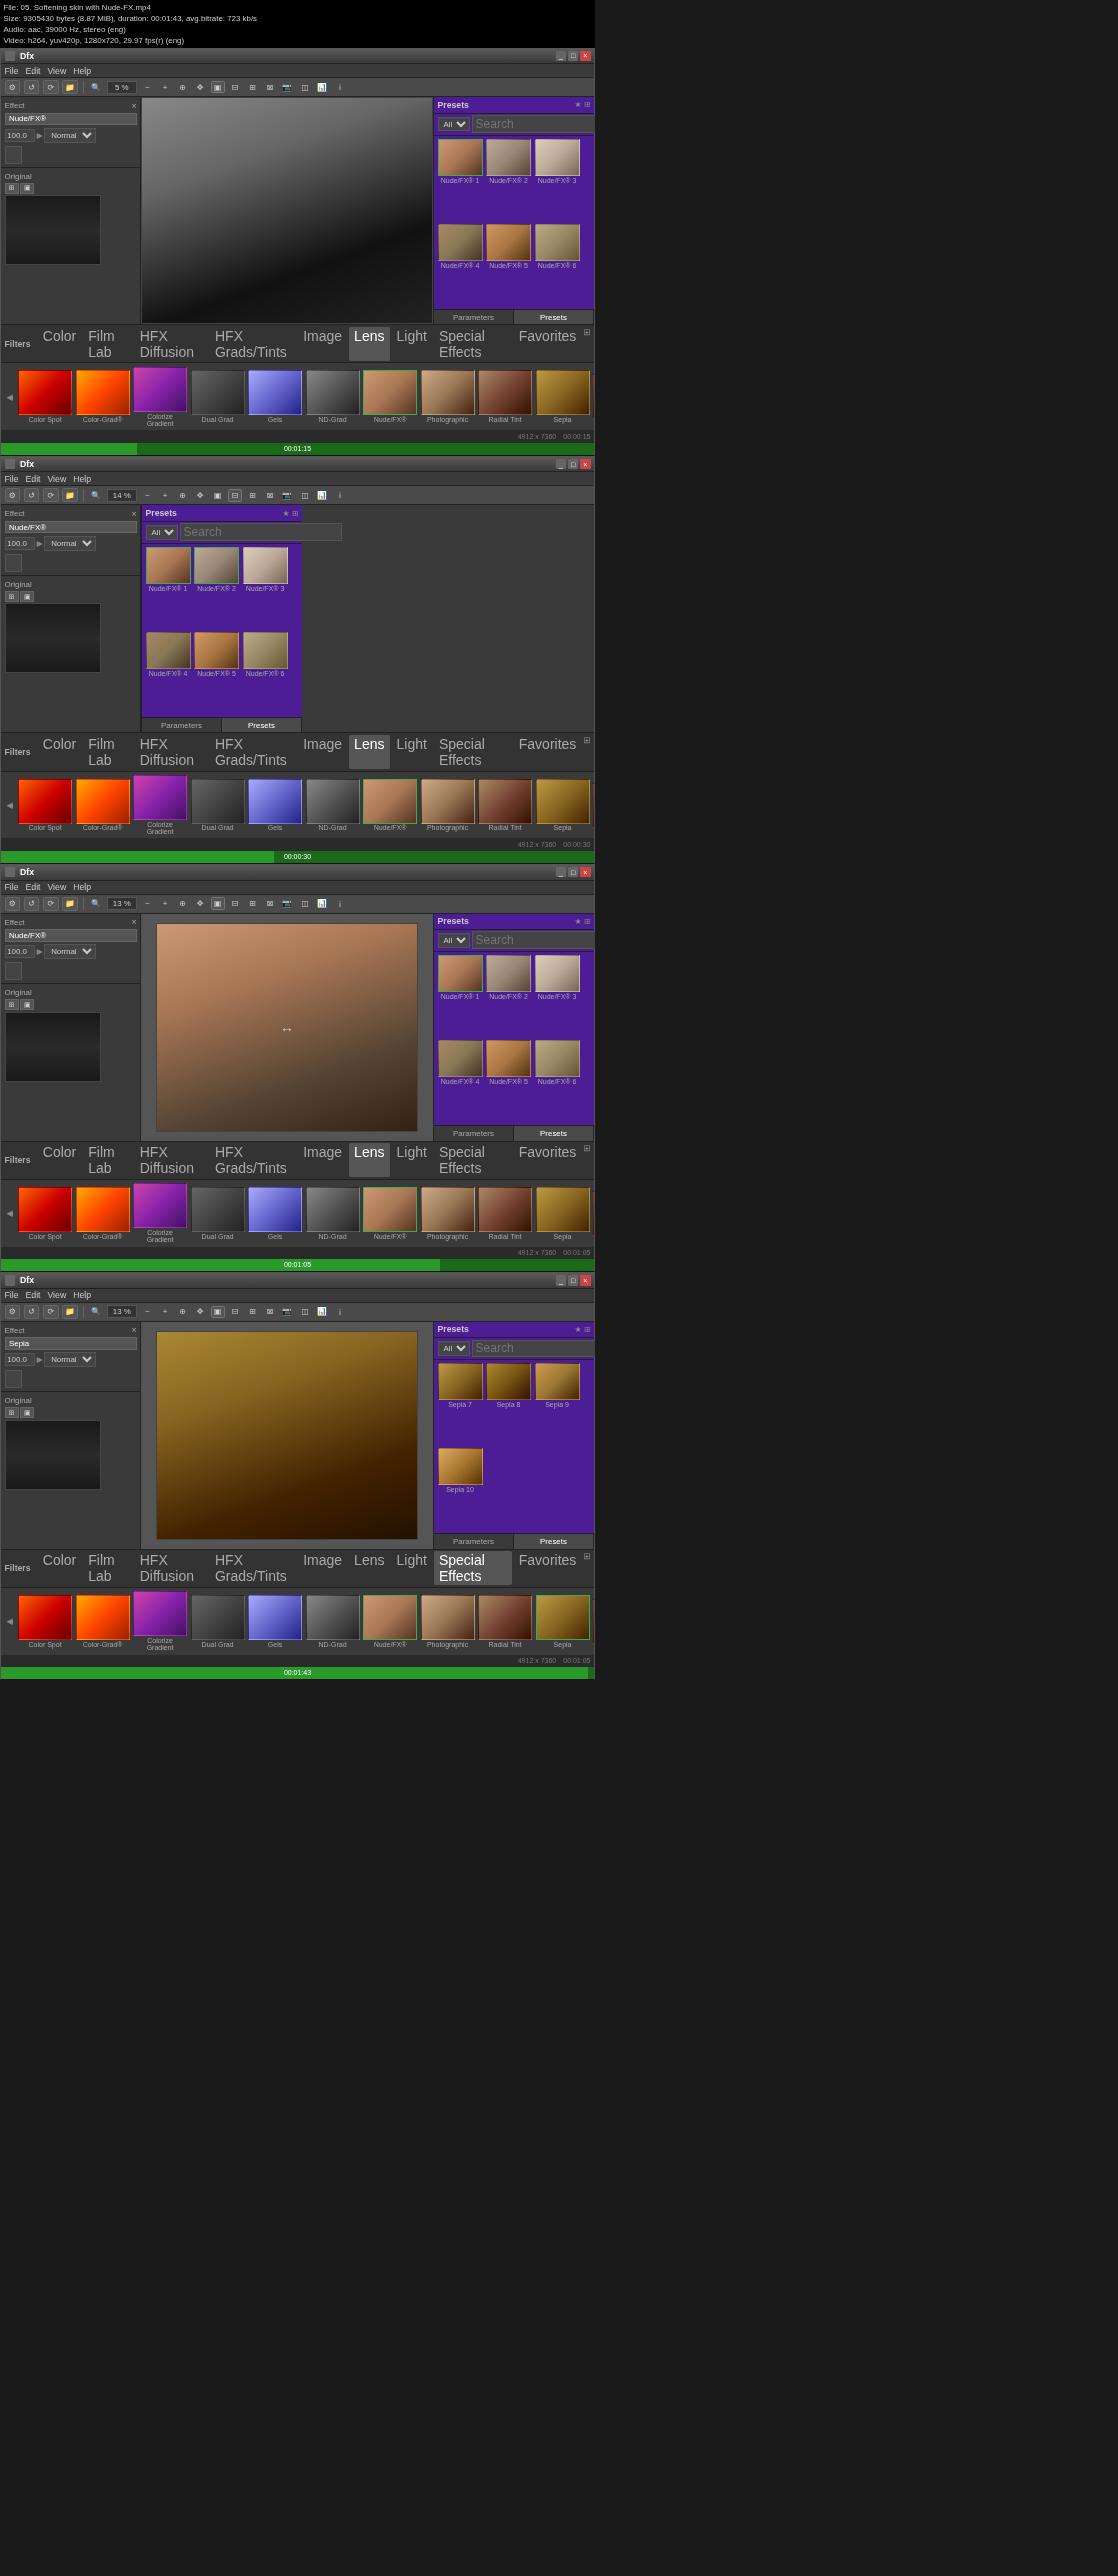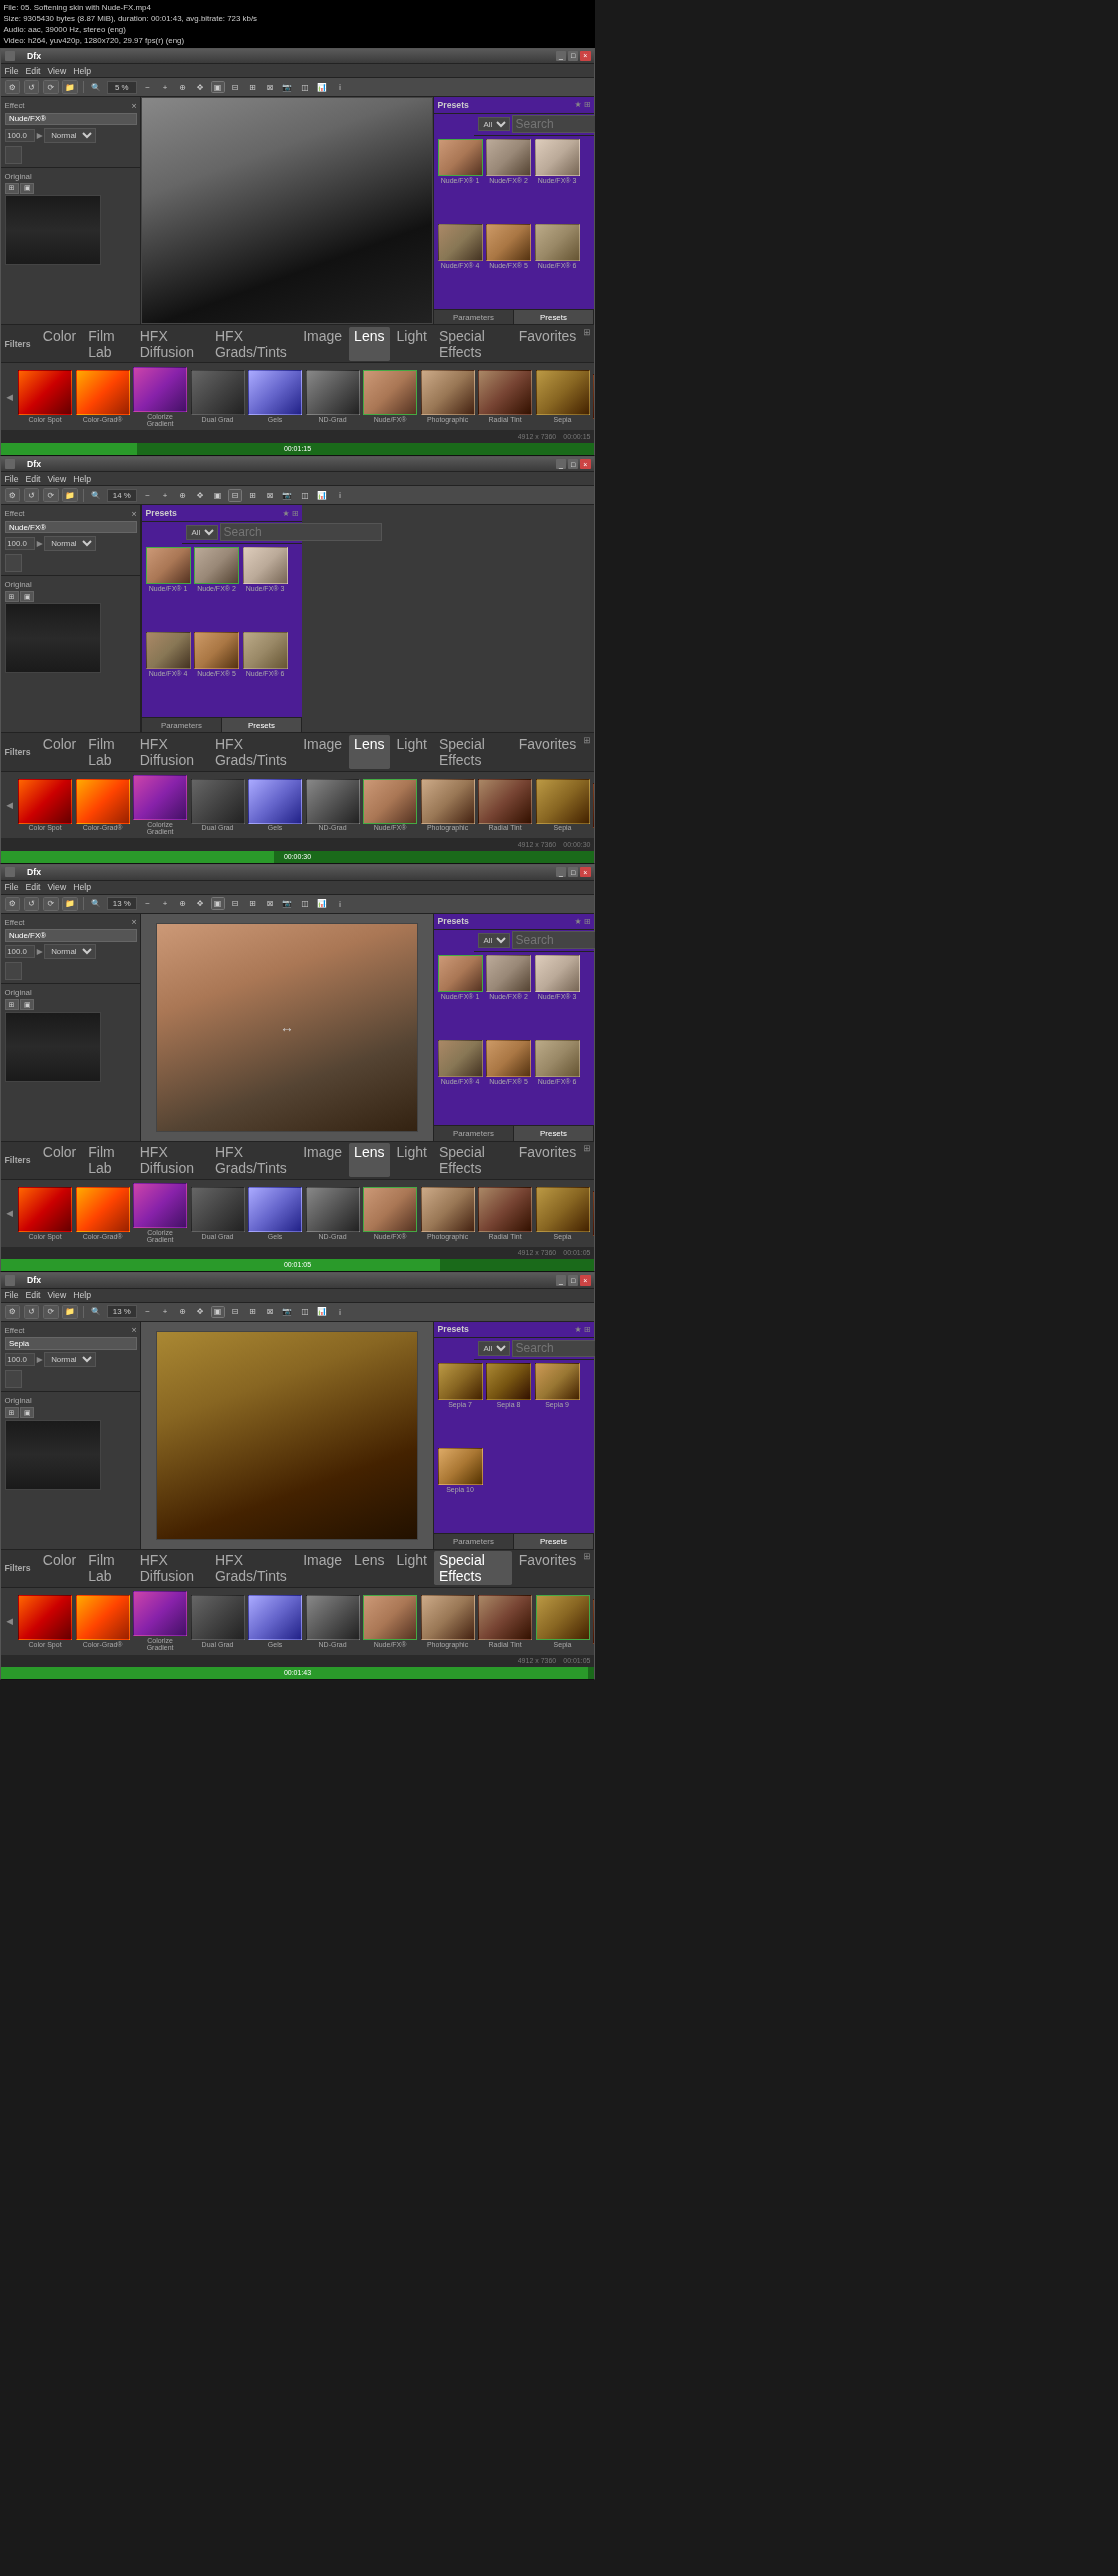--- a/index.html
+++ b/index.html
@@ -34,21 +34,21 @@
       height: 15.7px;
       display: flex;
       align-items: center;
       padding: 0 3.5px;
       justify-content: space-between;
       border-bottom: 0.9px solid #222;
     }
     .title-bar-left {
       display: flex;
       align-items: center;
-      gap: 12px;
+      gap: 5px;
       font-size: 8.7px;
       font-weight: bold;
       color: #fff;
     }
     .title-bar-icon {
       width: 10.5px;
       height: 10.5px;
       background: #666;
       border-radius: 0.9px;
       display: inline-block;
@@ -256,21 +256,20 @@
       font-size: 8.7px;
       font-weight: bold;
       color: #ccc;
     }
     .presets-filter-row {
       display: flex;
       align-items: center;
       gap: 1.7px;
       padding: 1.7px 3.5px;
       border-bottom: 0.9px solid #222;
-      margin-left: 40px;
     }
     .presets-filter-select {
       background: #444;
       border: 0.9px solid #555;
       color: #ccc;
       font-size: 7.9px;
       width: 44px;
       padding: 0.9px;
     }
     .presets-search {

